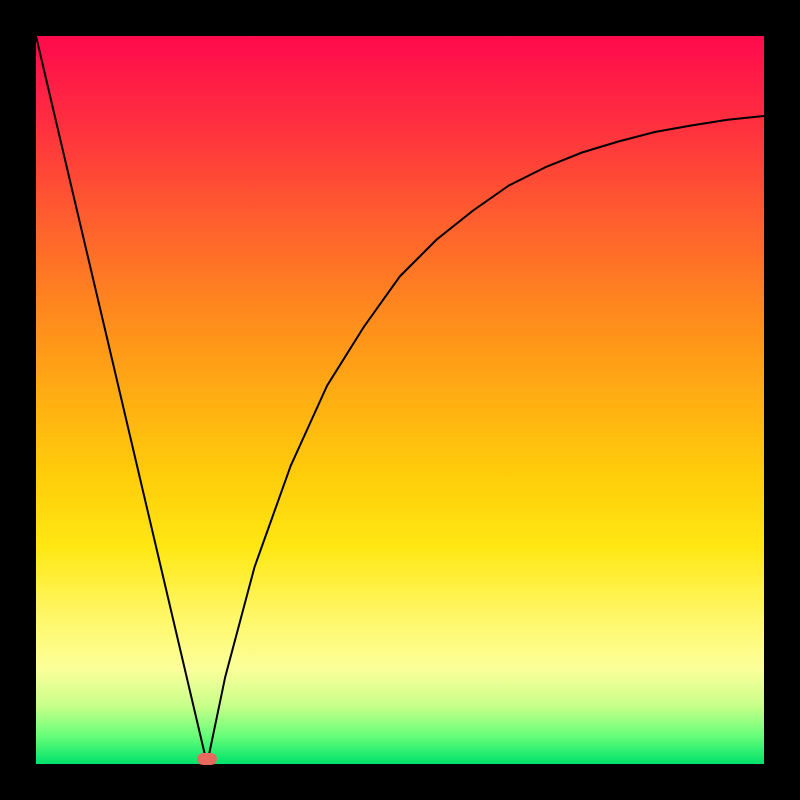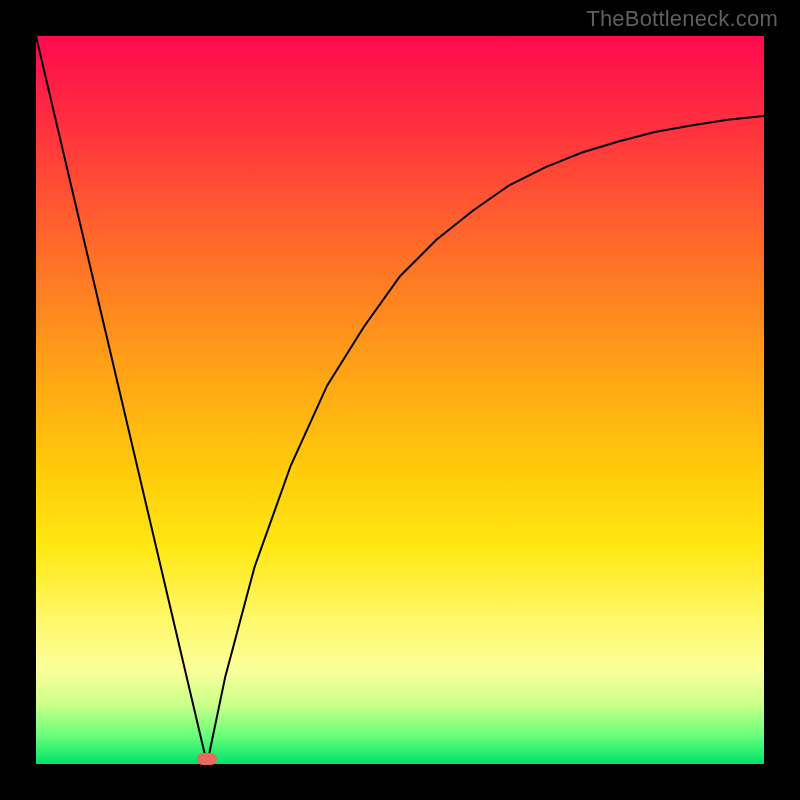--- a/index.html
+++ b/index.html
@@ -63,21 +63,20 @@
     height: 12px;
     background: #e8695d;
     border-radius: 7px;
     transform: translate(-50%, -50%);
   }
 </style>
 </head>
 <body>
 
 <div class="outer">
-  <div class="watermark">TheBottleneck.com</div>
 
   <div class="plot">
     <div class="plot-bg"></div>
 
     <svg class="curve" viewBox="0 0 100 100" preserveAspectRatio="none">
       <path d="M0.00 0.00 L5.00 21.30 L10.00 42.50 L15.00 63.80 L20.00 85.10 L23.50 100.00 L23.50 100.00 L26.00 88.00 L30.00 73.00 L35.00 59.00 L40.00 48.00 L45.00 40.00 L50.00 33.00 L55.00 28.00 L60.00 24.00 L65.00 20.50 L70.00 18.00 L75.00 16.00 L80.00 14.50 L85.00 13.20 L90.00 12.30 L95.00 11.50 L100.00 11.00" fill="none" stroke="#000000" stroke-width="0.275"></path>
     </svg>
 
     <div class="marker" style="left: 23.5%; top: 99.3%; background: rgb(232, 105, 93);"></div>
   </div>

